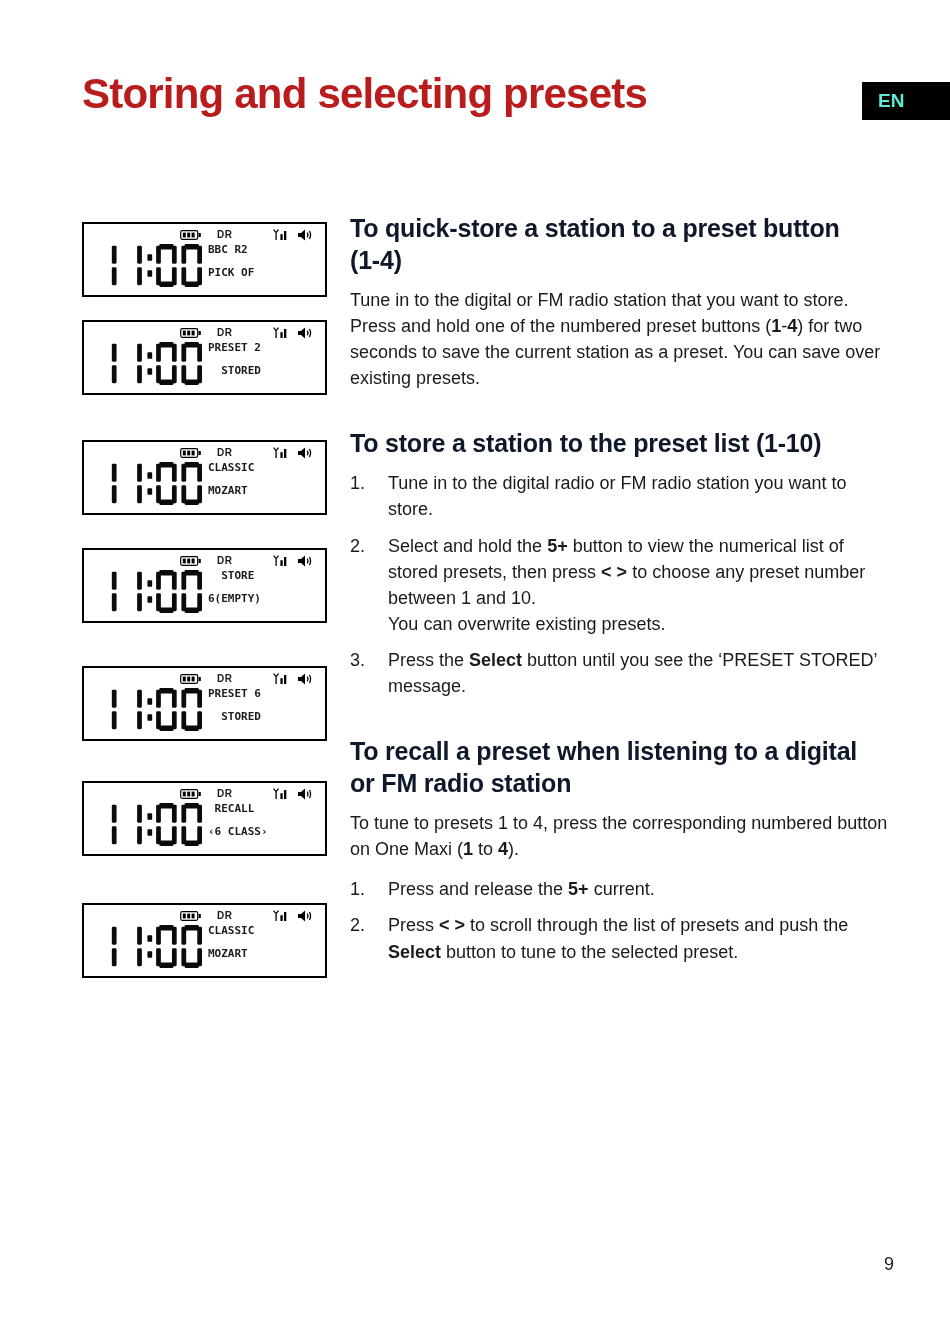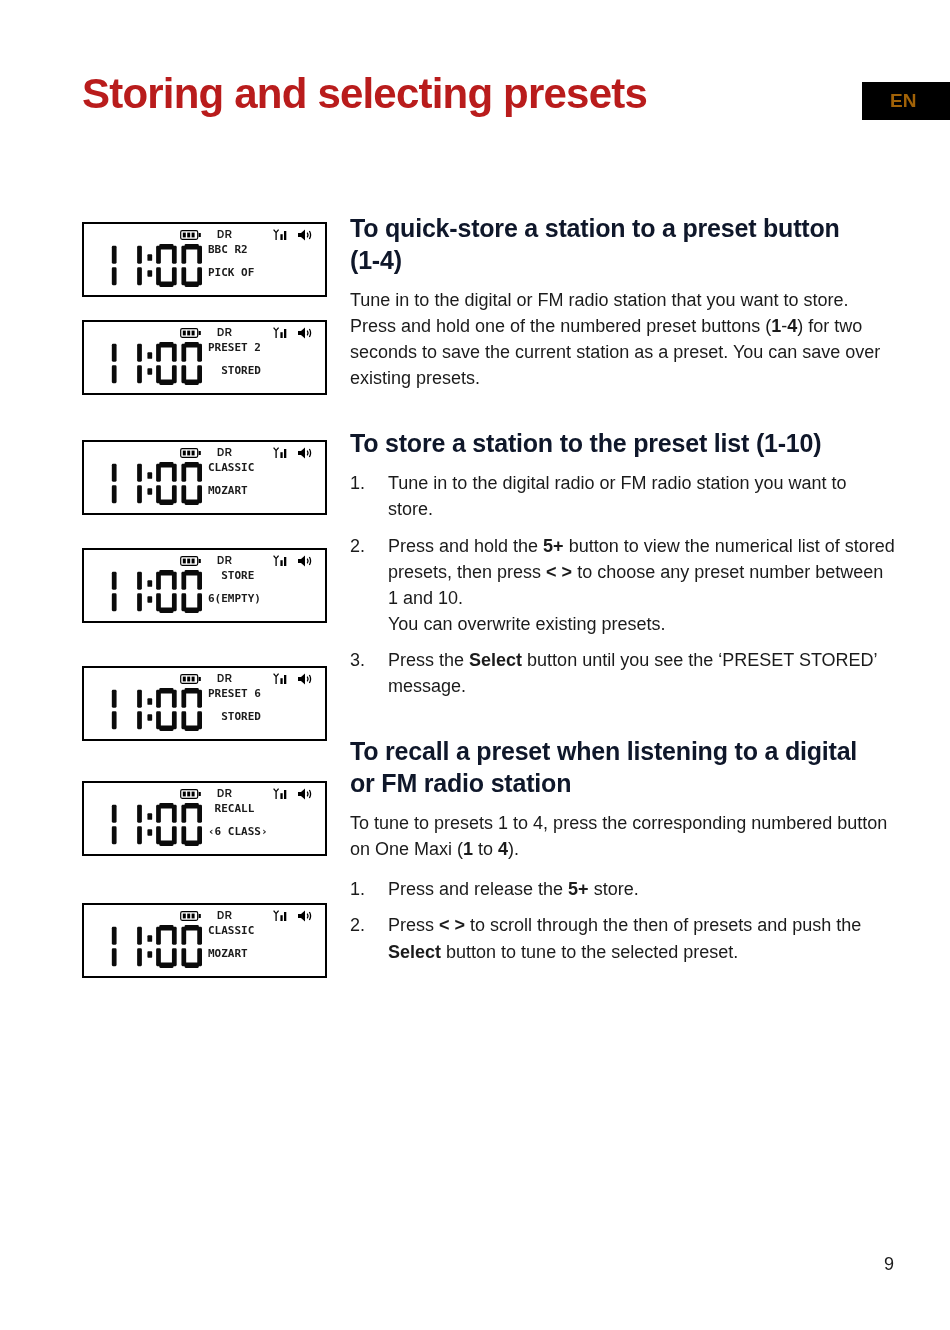--- a/index.html
+++ b/index.html
@@ -11,22 +11,22 @@
   }
   .page { position:absolute; inset:0; background:#fff; }
 
   .title {
     position:absolute; left:82px; top:70px;
     font-size:42px; font-weight:bold; letter-spacing:-0.8px;
     color:#b91c1c;
   }
   .lang-badge {
     position:absolute; left:862px; top:82px; width:88px; height:38px;
-    background:#000; color:#a16207; font-weight:bold; font-size:19px;
-    display:flex; align-items:center; padding-left:28px;
+    background:#000; color:#5eead4; font-weight:bold; font-size:19px;
+    display:flex; align-items:center; padding-left:16px;
   }
   .intro {
     position:absolute; left:82px; top:174px;
     font-size:18px; line-height:1.45;
   }
 
   
   .lcd-column { position:absolute; left:82px; top:0; width:245px; }
   .lcd {
     position:absolute; left:0; width:245px; height:75px;
@@ -395,38 +395,38 @@
       </section>
       <section>
         <h2>To store a station to the preset list (1-10)</h2>
         <div class="olist">
           <div class="oitem">
             <div class="onum">1.</div>
             <div class="otext"><span>Tune in to the digital radio or FM radio station you want to store.</span></div>
           </div>
           <div class="oitem">
             <div class="onum">2.</div>
-            <div class="otext"><span>Press and hold the </span><strong>5+</strong><span> button to view the numerical list of stored presets, then press </span><strong>&lt; &gt;</strong><span> to choose any preset number between 1 and 10.</span><br><span>You can overwrite existing presets.</span></div>
+            <div class="otext"><span>Select and hold the </span><strong>5+</strong><span> button to view the numerical list of stored presets, then press </span><strong>&lt; &gt;</strong><span> to choose any preset number between 1 and 10.</span><br><span>You can overwrite existing presets.</span></div>
           </div>
           <div class="oitem">
             <div class="onum">3.</div>
             <div class="otext"><span>Press the </span><strong>Select</strong><span> button until you see the ‘PRESET STORED’ message.</span></div>
           </div>
         </div>
       </section>
       <section>
         <h2>To recall a preset when listening to a digital or FM radio station</h2>
         <p><span>To tune to presets 1 to 4, press the corresponding numbered button on One Maxi (</span><strong>1</strong><span> to </span><strong>4</strong><span>).</span></p>
         <div class="olist">
           <div class="oitem">
             <div class="onum">1.</div>
-            <div class="otext"><span>Press and release the </span><strong>5+</strong><span> store.</span></div>
+            <div class="otext"><span>Press and release the </span><strong>5+</strong><span> current.</span></div>
           </div>
           <div class="oitem">
             <div class="onum">2.</div>
-            <div class="otext"><span>Press </span><strong>&lt; &gt;</strong><span> to scroll through the then of presets and push the </span><strong>Select</strong><span> button to tune to the selected preset.</span></div>
+            <div class="otext"><span>Press </span><strong>&lt; &gt;</strong><span> to scroll through the list of presets and push the </span><strong>Select</strong><span> button to tune to the selected preset.</span></div>
           </div>
         </div>
       </section>
     </div>
 
   <div class="page-number">9</div>
 </div>
 
 </body></html>

